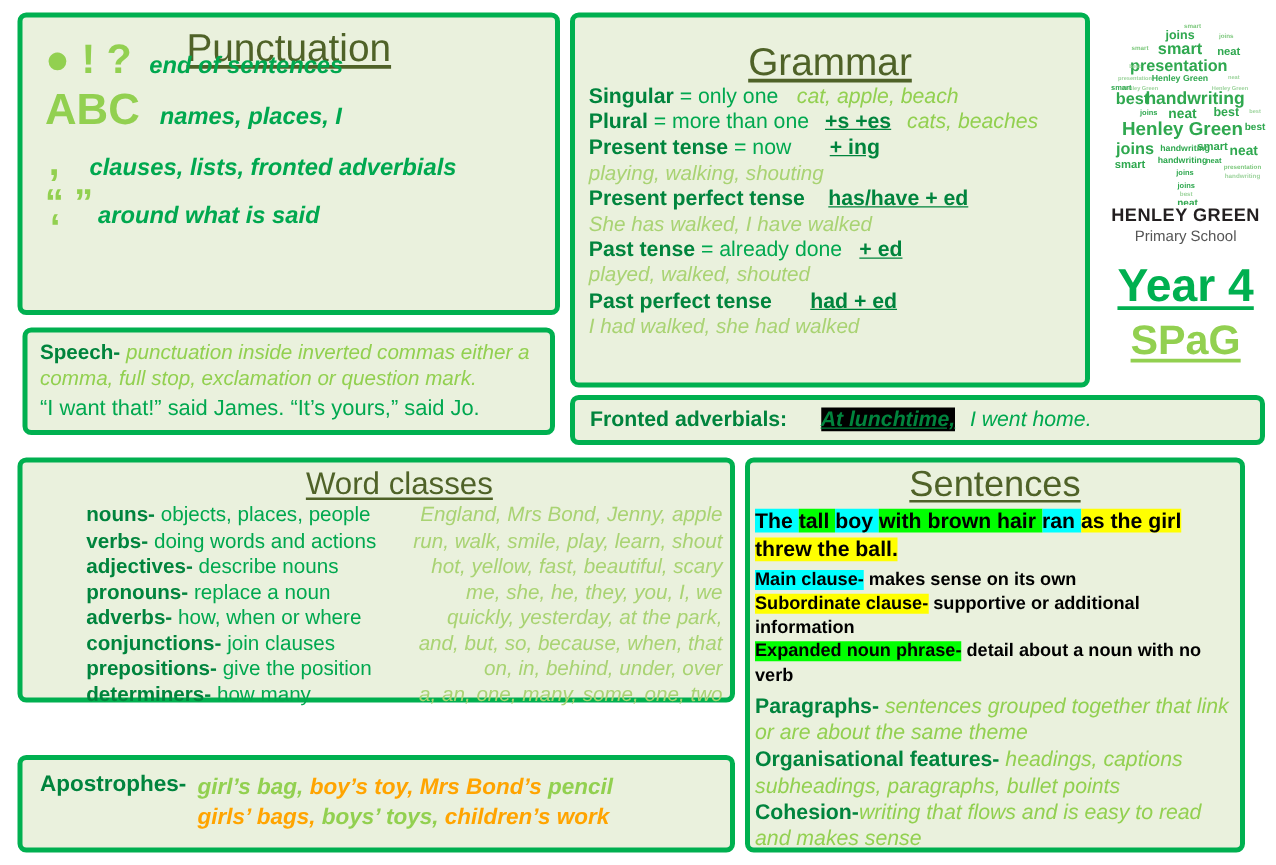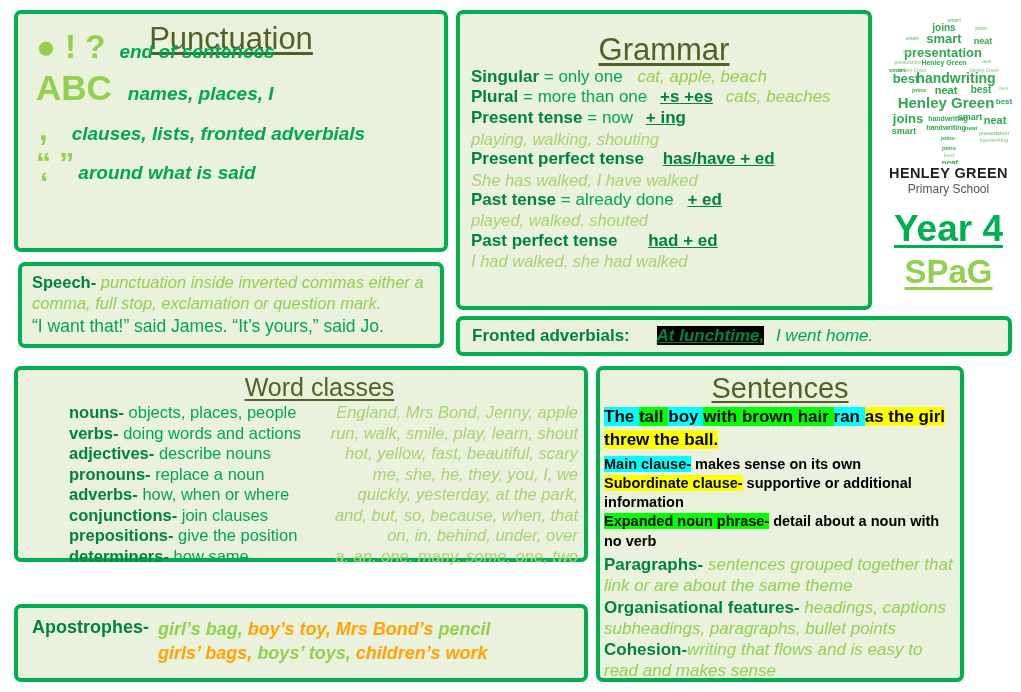--- a/index.html
+++ b/index.html
@@ -72,21 +72,21 @@
 
   
   #apostrophes{left:14px;top:604px;width:574px;height:78px;}
   .ap-wrap{display:flex;font-size:18px;padding:9px 0 0 14px;}
   .ap-label{font-weight:bold;color:#00843D;white-space:nowrap;}
   .ap-ex{font-weight:bold;font-style:italic;line-height:1.35;margin-left:9px;}
   .or{color:#FFA400;}
   .gr{color:#92D050;}
 
   
-  #sentences{left:596px;top:366px;width:368px;height:316px;}
+  #sentences{left:596px;top:366px;width:400px;height:316px;}
   #sentences .heading{font-size:29px;margin-top:3px;}
   .s-example{font-size:17px;font-weight:bold;color:#000;line-height:1.3;padding:3px 0 0 4px;}
   .hl-c{background:#00FFFF;}
   .hl-g{background:#00FF00;}
   .hl-y{background:#FFFF00;}
   .s-def{font-size:14.5px;font-weight:bold;color:#000;line-height:1.33;padding-left:4px;}
   .s-para{font-size:17px;line-height:1.25;padding-left:4px;}
 </style>
 </head>
 <body>
@@ -127,21 +127,21 @@
   </div>
 
   <div class="g-line">
     <span class="bold-dark">Plural</span><span class="dk"> = </span><span class="dk">more than one</span>
     <span class="bold-dark u" style="margin-left:8px;">+s   +es</span>
     <span class="it lt" style="margin-left:8px;">cats, beaches</span>
   </div>
 
   <div class="g-line">
     <span class="bold-dark">Present tense</span><span class="dk"> = </span><span class="dk">now</span>
-    <span class="bold-dark u" style="margin-left:8px;">+ ing</span>
+    <span class="bold-dark u" style="margin-left:26px;">+ ing</span>
   </div>
   <div class="g-ex">playing, walking, shouting</div>
 
   <div class="g-line">
     <span class="bold-dark">Present perfect tense</span>
     <span class="bold-dark u" style="margin-left:14px;">has/have  + ed</span>
   </div>
   <div class="g-ex">She has walked, I have walked</div>
 
   <div class="g-line">
@@ -244,21 +244,21 @@
     </div>
     <div class="wc-row">
       <span class="wc-term"><span class="bold-dark">conjunctions-</span> <span class="dk">join clauses</span></span>
       <span class="wc-ex">and, but, so, because, when, that</span>
     </div>
     <div class="wc-row">
       <span class="wc-term"><span class="bold-dark">prepositions-</span> <span class="dk">give the position</span></span>
       <span class="wc-ex">on, in, behind, under, over</span>
     </div>
     <div class="wc-row">
-      <span class="wc-term"><span class="bold-dark">determiners-</span> <span class="dk">how same</span></span>
+      <span class="wc-term"><span class="bold-dark">determiners-</span> <span class="dk">how many</span></span>
       <span class="wc-ex">a, an, one, many, some, one, two</span>
     </div>
   </div>
 </div>
 
 <div class="panel" id="apostrophes">
   <div class="ap-wrap">
     <span class="ap-label">Apostrophes-</span>
     <span class="ap-ex">
       <span class="gr">girl’s bag,</span>

